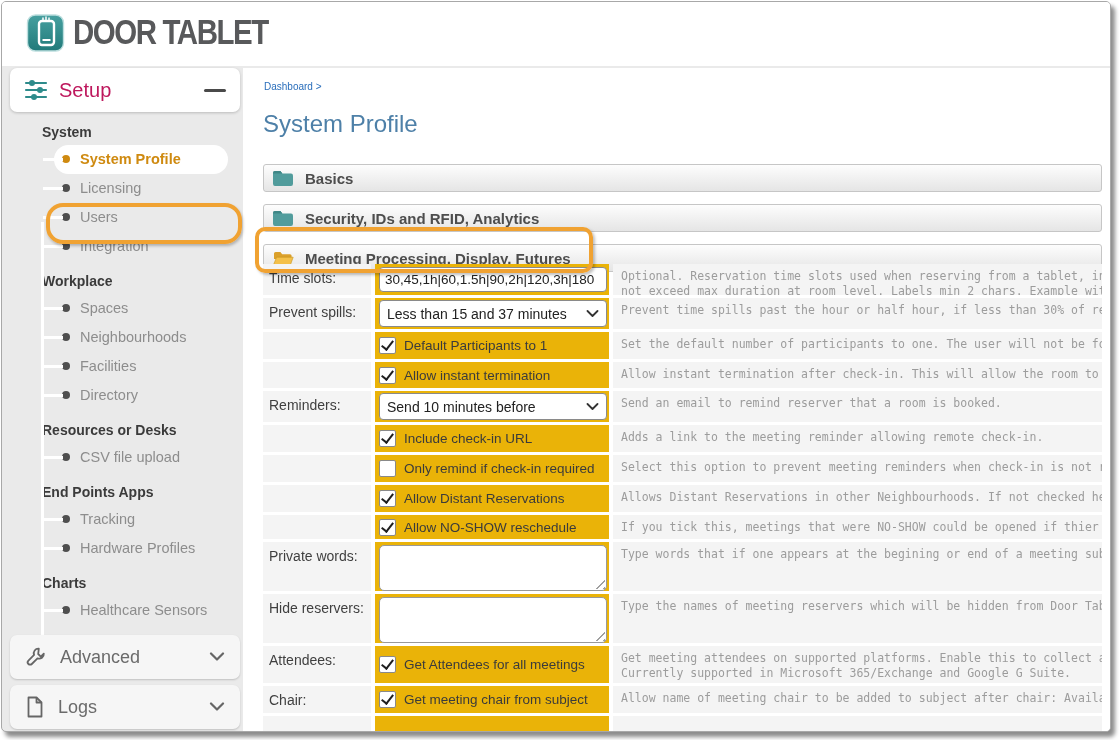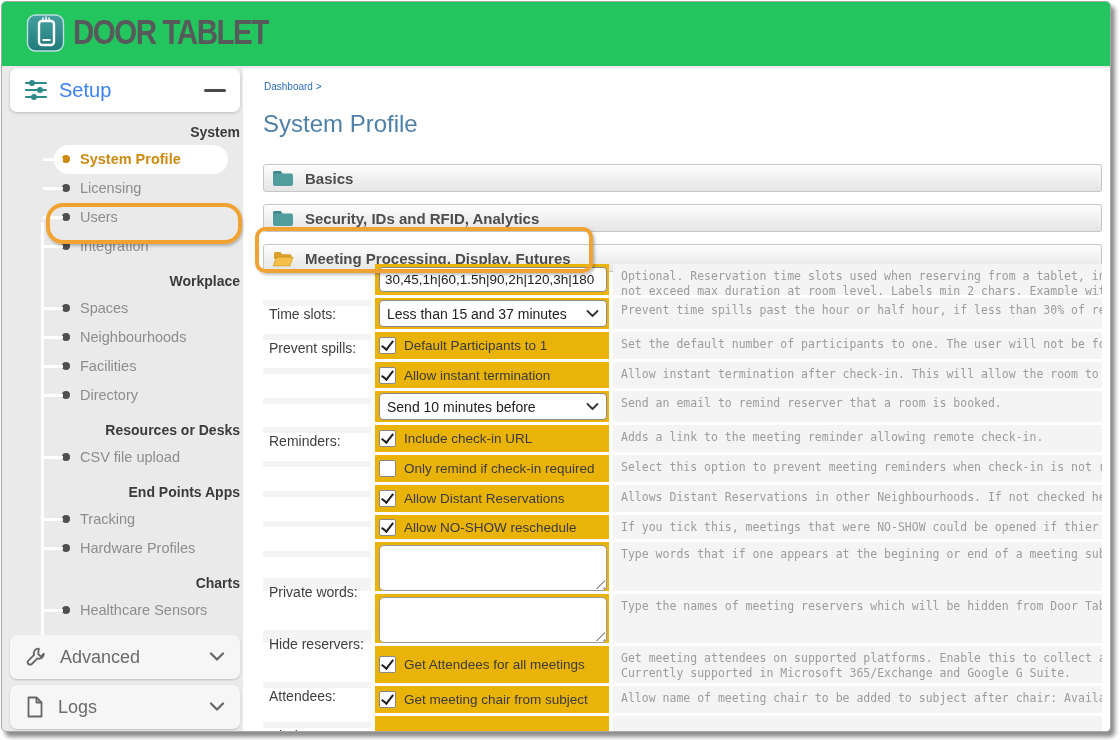--- a/index.html
+++ b/index.html
@@ -6,37 +6,37 @@
   body{
     width:1120px;height:740px;position:relative;background:#fff;
     font-family:"Liberation Sans",sans-serif;overflow:hidden;
   }
   .frame{
     position:absolute;left:1px;top:1px;width:1108px;height:729px;
     border:1px solid #a8a8a8;border-radius:5px;background:#eaeaea;
     box-shadow:4px 5px 4px rgba(0,0,0,.45);overflow:hidden;
   }
   
-  .header{position:absolute;top:0;left:0;right:0;height:64px;background:#22c55e;}
+  .header{position:absolute;top:0;left:0;right:0;height:64px;background:#ffffff;}
   .logo{position:absolute;left:24px;top:11px;display:flex;align-items:center;gap:7px;cursor:pointer;}
   .brand{
     font-size:31px;font-weight:bold;color:#58595b;letter-spacing:-1.5px;
     display:inline-block;transform:scale(.95,1.12);transform-origin:left center;white-space:nowrap;
   }
   
   .sidebar{position:absolute;left:8px;top:66px;width:230px;bottom:2px;}
   .setup-card{
     height:44px;background:#fff;border-radius:7px;box-shadow:0 1px 3px rgba(0,0,0,.2);
     display:flex;align-items:center;padding:0 14px;gap:11px;box-sizing:border-box;cursor:pointer;
   }
-  .setup-label{flex:1;font-size:20px;color:#3b82f6;}
+  .setup-label{flex:1;font-size:20px;color:#be185d;}
   .minus-bar{width:22px;height:3px;background:#4a4a4a;border-radius:2px;}
   .nav{position:relative;margin-top:6px;}
   .tree-line{position:absolute;left:31px;top:100px;width:3px;height:446px;background:#fff;}
-  .nav-heading{margin:10px 0 3px 32px;font-size:14px;font-weight:bold;color:#3b3b3b;height:20px;line-height:20px;text-align:right;}
+  .nav-heading{margin:10px 0 3px 32px;font-size:14px;font-weight:bold;color:#3b3b3b;height:20px;line-height:20px;}
   .nav-item{
     position:relative;height:29px;line-height:29px;padding-left:70px;
     color:#8d8d8d;font-size:14.5px;cursor:pointer;white-space:nowrap;
   }
   .nav-item::before{content:"";position:absolute;left:52px;top:10px;width:8px;height:8px;border-radius:50%;background:#4f4f4f;}
   .nav-item::after{content:"";position:absolute;left:33px;top:13px;width:20px;height:3px;background:#fff;}
   .nav-item.sel{
     background:#fff;border-radius:15px;margin-left:44px;margin-right:12px;padding-left:26px;
     color:#cf8a10;font-weight:bold;
   }
@@ -68,21 +68,21 @@
   .ring-panel{
     position:absolute;left:12px;top:159px;width:330px;height:38px;
     border:4px solid #f0a232;border-radius:10px;box-shadow:2px 2px 3px rgba(0,0,0,.25);
     pointer-events:none;z-index:5;
   }
   
   .form{position:absolute;left:20px;top:196px;right:8px;}
   .frow{display:flex;margin-bottom:3px;}
   .c-label{
     width:108px;flex:none;background:#f4f4f4;margin-right:4px;
-    padding:6px 2px 0 6px;font-size:14px;color:#3f3f3f;box-sizing:border-box;margin-top:36px;
+    padding:6px 2px 0 6px;font-size:14px;color:#3f3f3f;box-sizing:border-box;
   }
   .c-ctrl{
     width:234px;flex:none;background:#eab308;margin-right:4px;
     padding:3px 2px 3px 4px;box-sizing:border-box;display:flex;align-items:center;
   }
   .c-ctrl.top{align-items:flex-start;}
   .c-desc{
     flex:1;background:#f4f4f4;padding:5px 0 0 8px;box-sizing:border-box;
     font-family:"DejaVu Sans Mono",monospace;font-size:11.5px;line-height:15px;
     color:#9c9c9c;white-space:pre;overflow:hidden;

